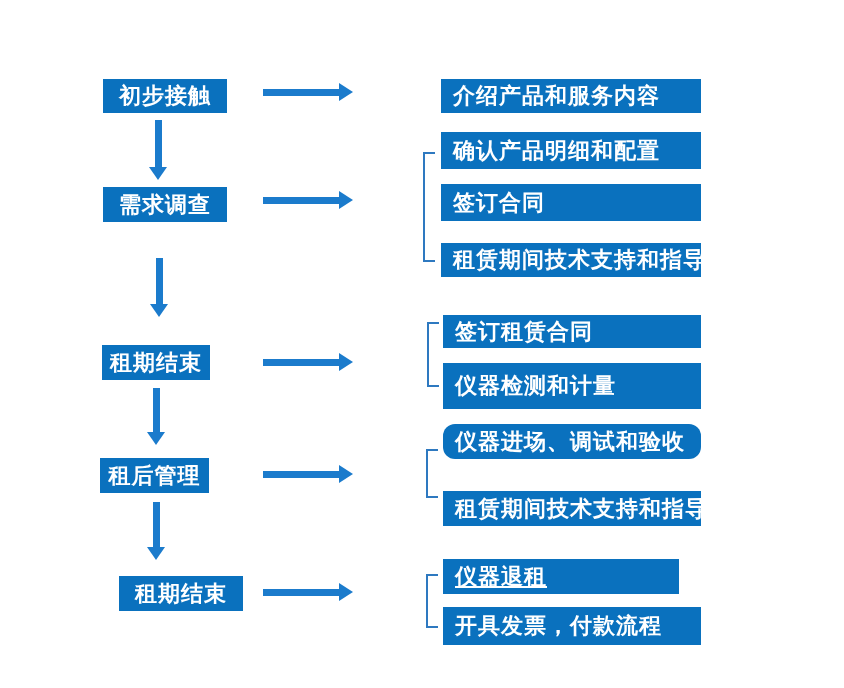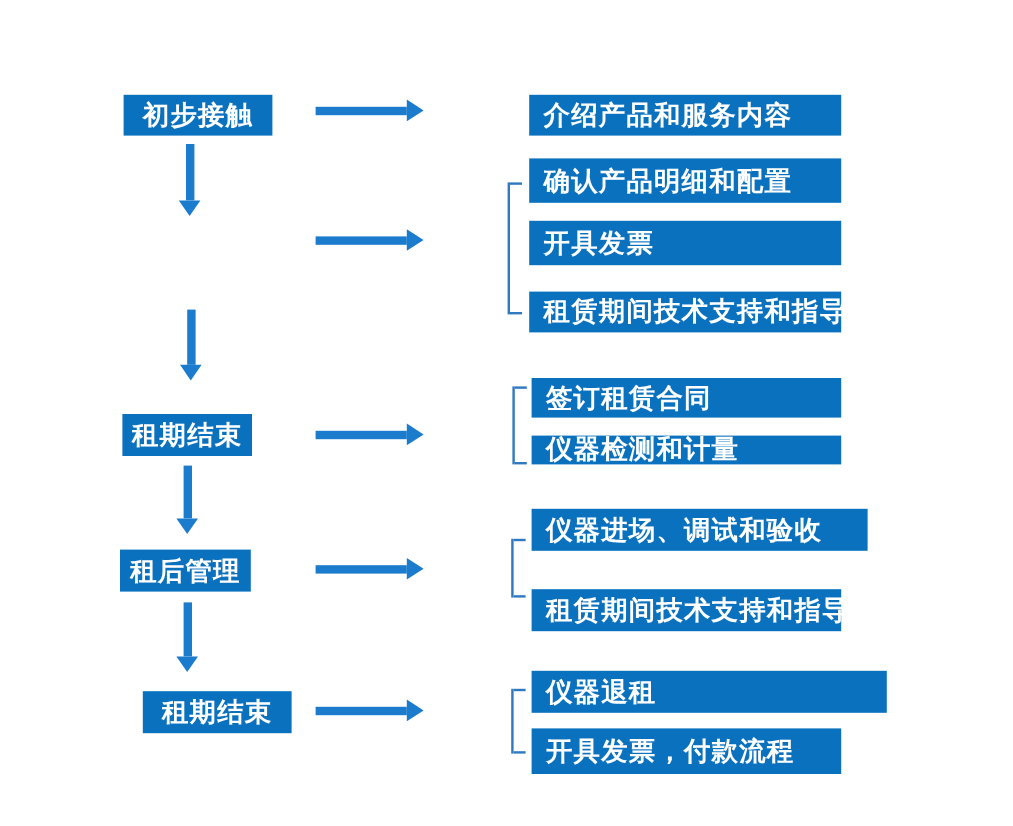--- a/index.html
+++ b/index.html
@@ -91,20 +91,21 @@
   .bracket::before { top: 0; }
   .bracket::after { bottom: 0; }
 </style>
 </head>
 <body>
 
 <div class="canvas">
 
 
   <div class="box stage-box" style="left:103px; top:79px;  width:124px; height:34px;font-family:Liberation Serif, serif;">初步接触</div>
+  <div class="box stage-box" style="left:103px; top:187px; width:124px; height:35px;">需求调查</div>
   <div class="box stage-box" style="left:102px; top:345px; width:108px; height:35px;">租期结束</div>
   <div class="box stage-box" style="left:100px; top:458px; width:109px; height:35px;text-align:right;">租后管理</div>
   <div class="box stage-box" style="left:100px; top:576px; width:124px; height:35px;margin-left:19px;">租期结束</div>
 
   <div class="v-arrow" style="left:155px; top:120px; height:47px;"></div>
   <div class="v-arrow" style="left:156px; top:258px; height:46px;"></div>
   <div class="v-arrow" style="left:153px; top:388px; height:44px;"></div>
   <div class="v-arrow" style="left:153px; top:502px; height:45px;"></div>
 
   <div class="h-arrow" style="left:263px; top:89px;"></div>
@@ -113,22 +114,22 @@
   <div class="h-arrow" style="left:263px; top:471px;"></div>
   <div class="h-arrow" style="left:263px; top:589px;"></div>
 
   <div class="bracket" style="left:423px; top:152px; height:110px;"></div>
   <div class="bracket" style="left:427px; top:322px; height:65px;"></div>
   <div class="bracket" style="left:426px; top:449px; height:49px;"></div>
   <div class="bracket" style="left:426px; top:574px; height:54px;"></div>
 
   <div class="box output-box" style="left:441px; top:79px;  width:260px; height:34px;">介绍产品和服务内容</div>
   <div class="box output-box" style="left:441px; top:132px; width:260px; height:37px;">确认产品明细和配置</div>
-  <div class="box output-box" style="left:441px; top:184px; width:260px; height:37px;">开具发票</div>
+  <div class="box output-box" style="left:441px; top:184px; width:260px; height:37px;">签订合同</div>
   <div class="box output-box" style="left:441px; top:243px; width:260px; height:34px;">租赁期间技术支持和指导</div>
   <div class="box output-box" style="left:443px; top:315px; width:258px; height:33px;">签订租赁合同</div>
-  <div class="box output-box" style="left:443px; top:363px; width:258px; height:24px;">仪器检测和计量</div>
-  <div class="box output-box" style="left:443px; top:424px; width:280px; height:35px;">仪器进场、调试和验收</div>
+  <div class="box output-box" style="left:443px; top:363px; width:258px; height:46px;">仪器检测和计量</div>
+  <div class="box output-box" style="left:443px; top:424px; width:258px; height:35px;border-radius:12px;">仪器进场、调试和验收</div>
   <div class="box output-box" style="left:443px; top:491px; width:258px; height:35px;">租赁期间技术支持和指导</div>
-  <div class="box output-box" style="left:443px; top:559px; width:296px; height:35px;">仪器退租</div>
+  <div class="box output-box" style="left:443px; top:559px; width:236px; height:35px;text-decoration:underline;">仪器退租</div>
   <div class="box output-box" style="left:443px; top:607px; width:258px; height:38px;">开具发票，付款流程</div>
 
 </div>
 
 </body></html>

